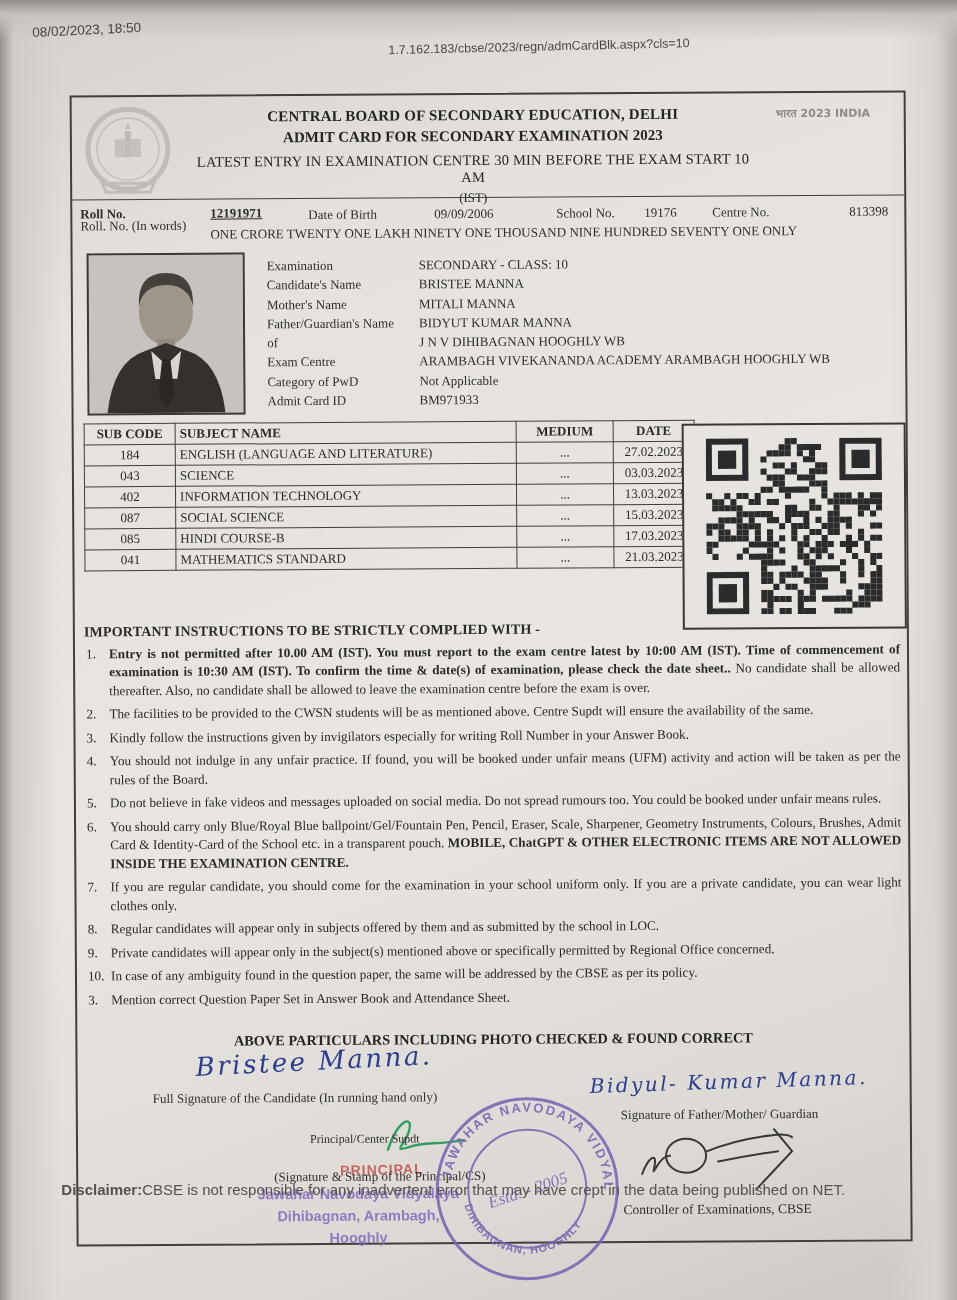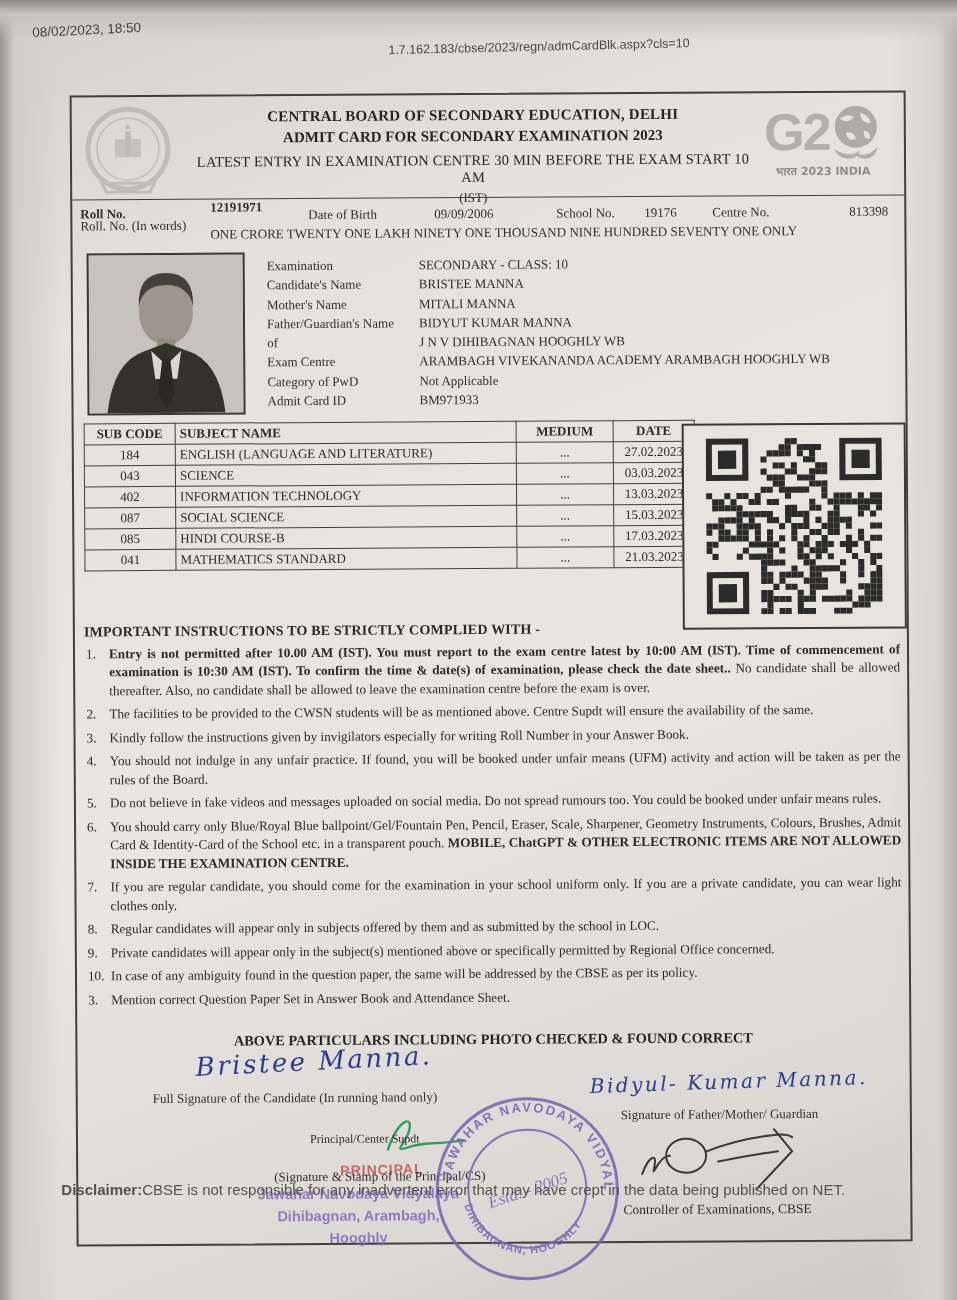--- a/index.html
+++ b/index.html
@@ -101,38 +101,26 @@
       </svg>
 
       <div class="doc-header">
         <div class="dh1">CENTRAL BOARD OF SECONDARY EDUCATION, DELHI</div>
         <div class="dh2">ADMIT CARD FOR SECONDARY EXAMINATION 2023</div>
         <div class="dh3">LATEST ENTRY IN EXAMINATION CENTRE 30 MIN BEFORE THE EXAM START 10 AM</div>
         <div class="dh4">(IST)</div>
       </div>
 
       <div class="g20">
-        <div class="g20row">
-          <span class="g20txt">G2</span>
-          <svg width="52" height="58" viewBox="0 0 52 58">
-            <circle cx="26" cy="24" r="21" fill="#aeaba6"></circle>
-            <path d="M10 16 q8 -6 14 -2 q-6 8 -14 2z" fill="#e6e3de"></path>
-            <path d="M30 10 q9 2 11 10 q-9 2 -11 -10z" fill="#e6e3de"></path>
-            <path d="M16 30 q8 -2 10 6 q-8 4 -10 -6z" fill="#e6e3de"></path>
-            <path d="M34 28 q7 0 6 8 q-7 1 -6 -8z" fill="#e6e3de"></path>
-            <path d="M4 46 q14 10 26 2 q-2 8 -12 8 q-10 0 -14 -10z" fill="#b3b0ab"></path>
-            <path d="M48 44 q-10 12 -24 6 q4 7 14 6 q8 -2 10 -12z" fill="#b3b0ab"></path>
-          </svg>
-        </div>
         <div class="g20tag">भारत 2023 INDIA</div>
       </div>
 
       <div class="roll">
         <span class="b" style="left:8px;top:6px;">Roll No.</span>
-        <span class="b" style="left:138px;top:0;">12191971</span>
+        <span class="b" style="left:138px;top:6px;text-decoration:underline;">12191971</span>
         <span style="left:236px;top:8px;">Date of Birth</span>
         <span style="left:362px;top:8px;">09/09/2006</span>
         <span style="left:470px;top:8px;margin-left:14px;">School No.</span>
         <span style="left:572px;top:8px;">19176</span>
         <span style="left:640px;top:8px;">Centre No.</span>
         <span style="left:777px;top:8px;">813398</span>
         <span style="left:8px;top:18px;">Roll. No. (In words)</span>
         <span style="left:138px;top:27px;">ONE CRORE TWENTY ONE LAKH NINETY ONE THOUSAND NINE HUNDRED SEVENTY ONE ONLY</span>
       </div>
 

